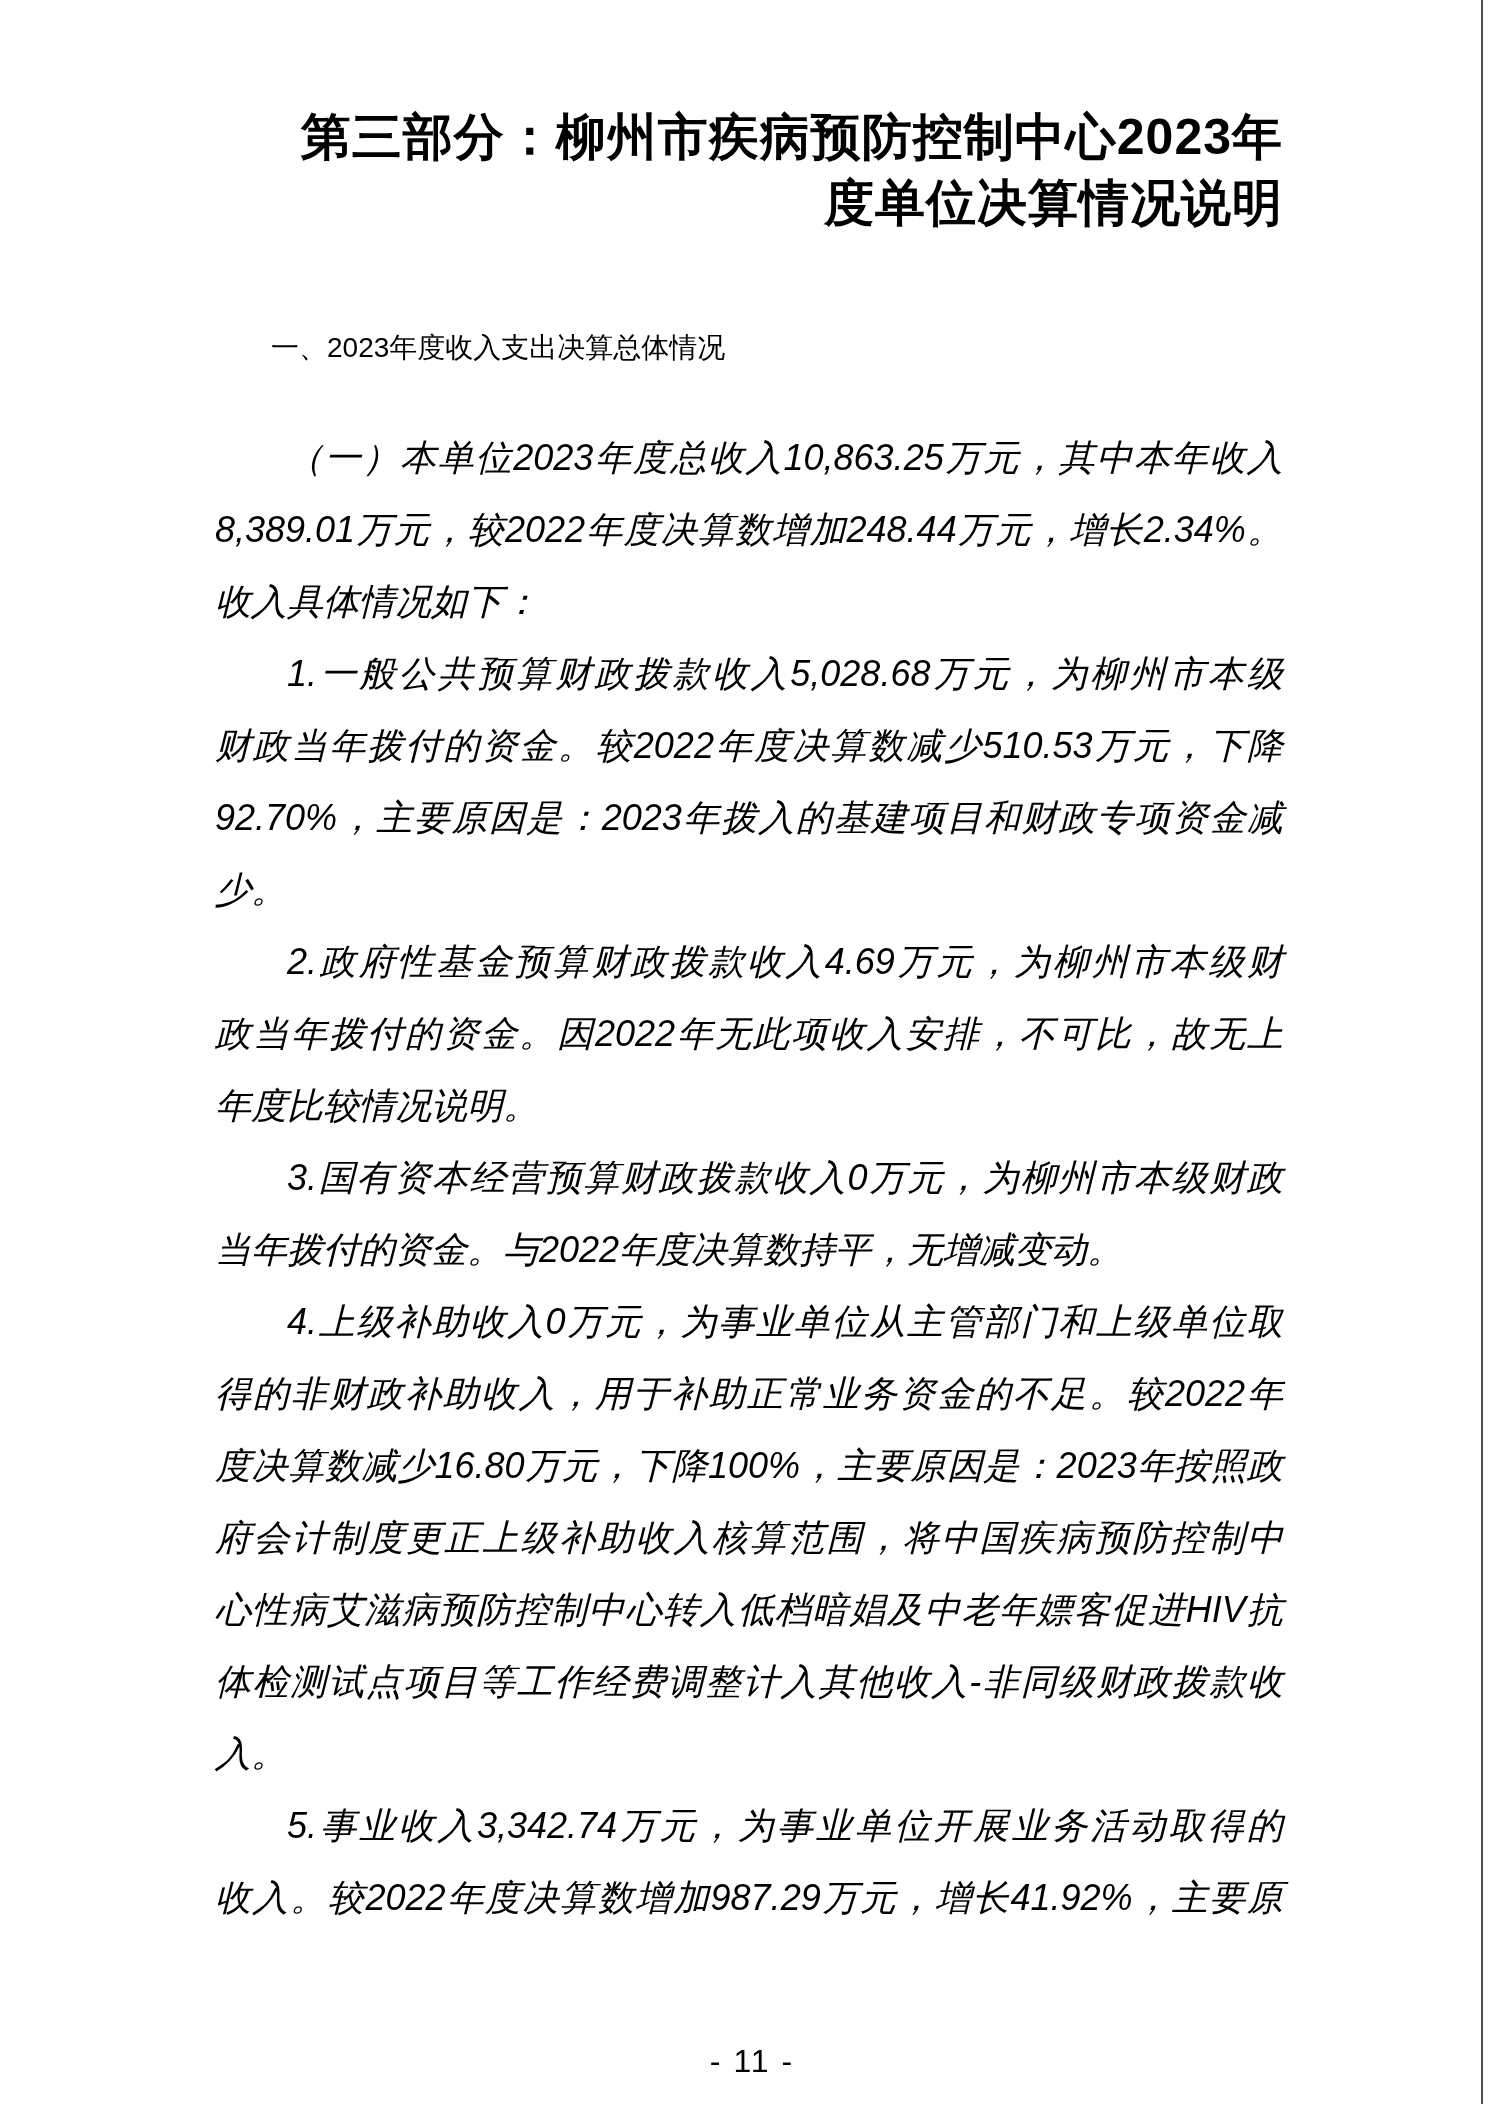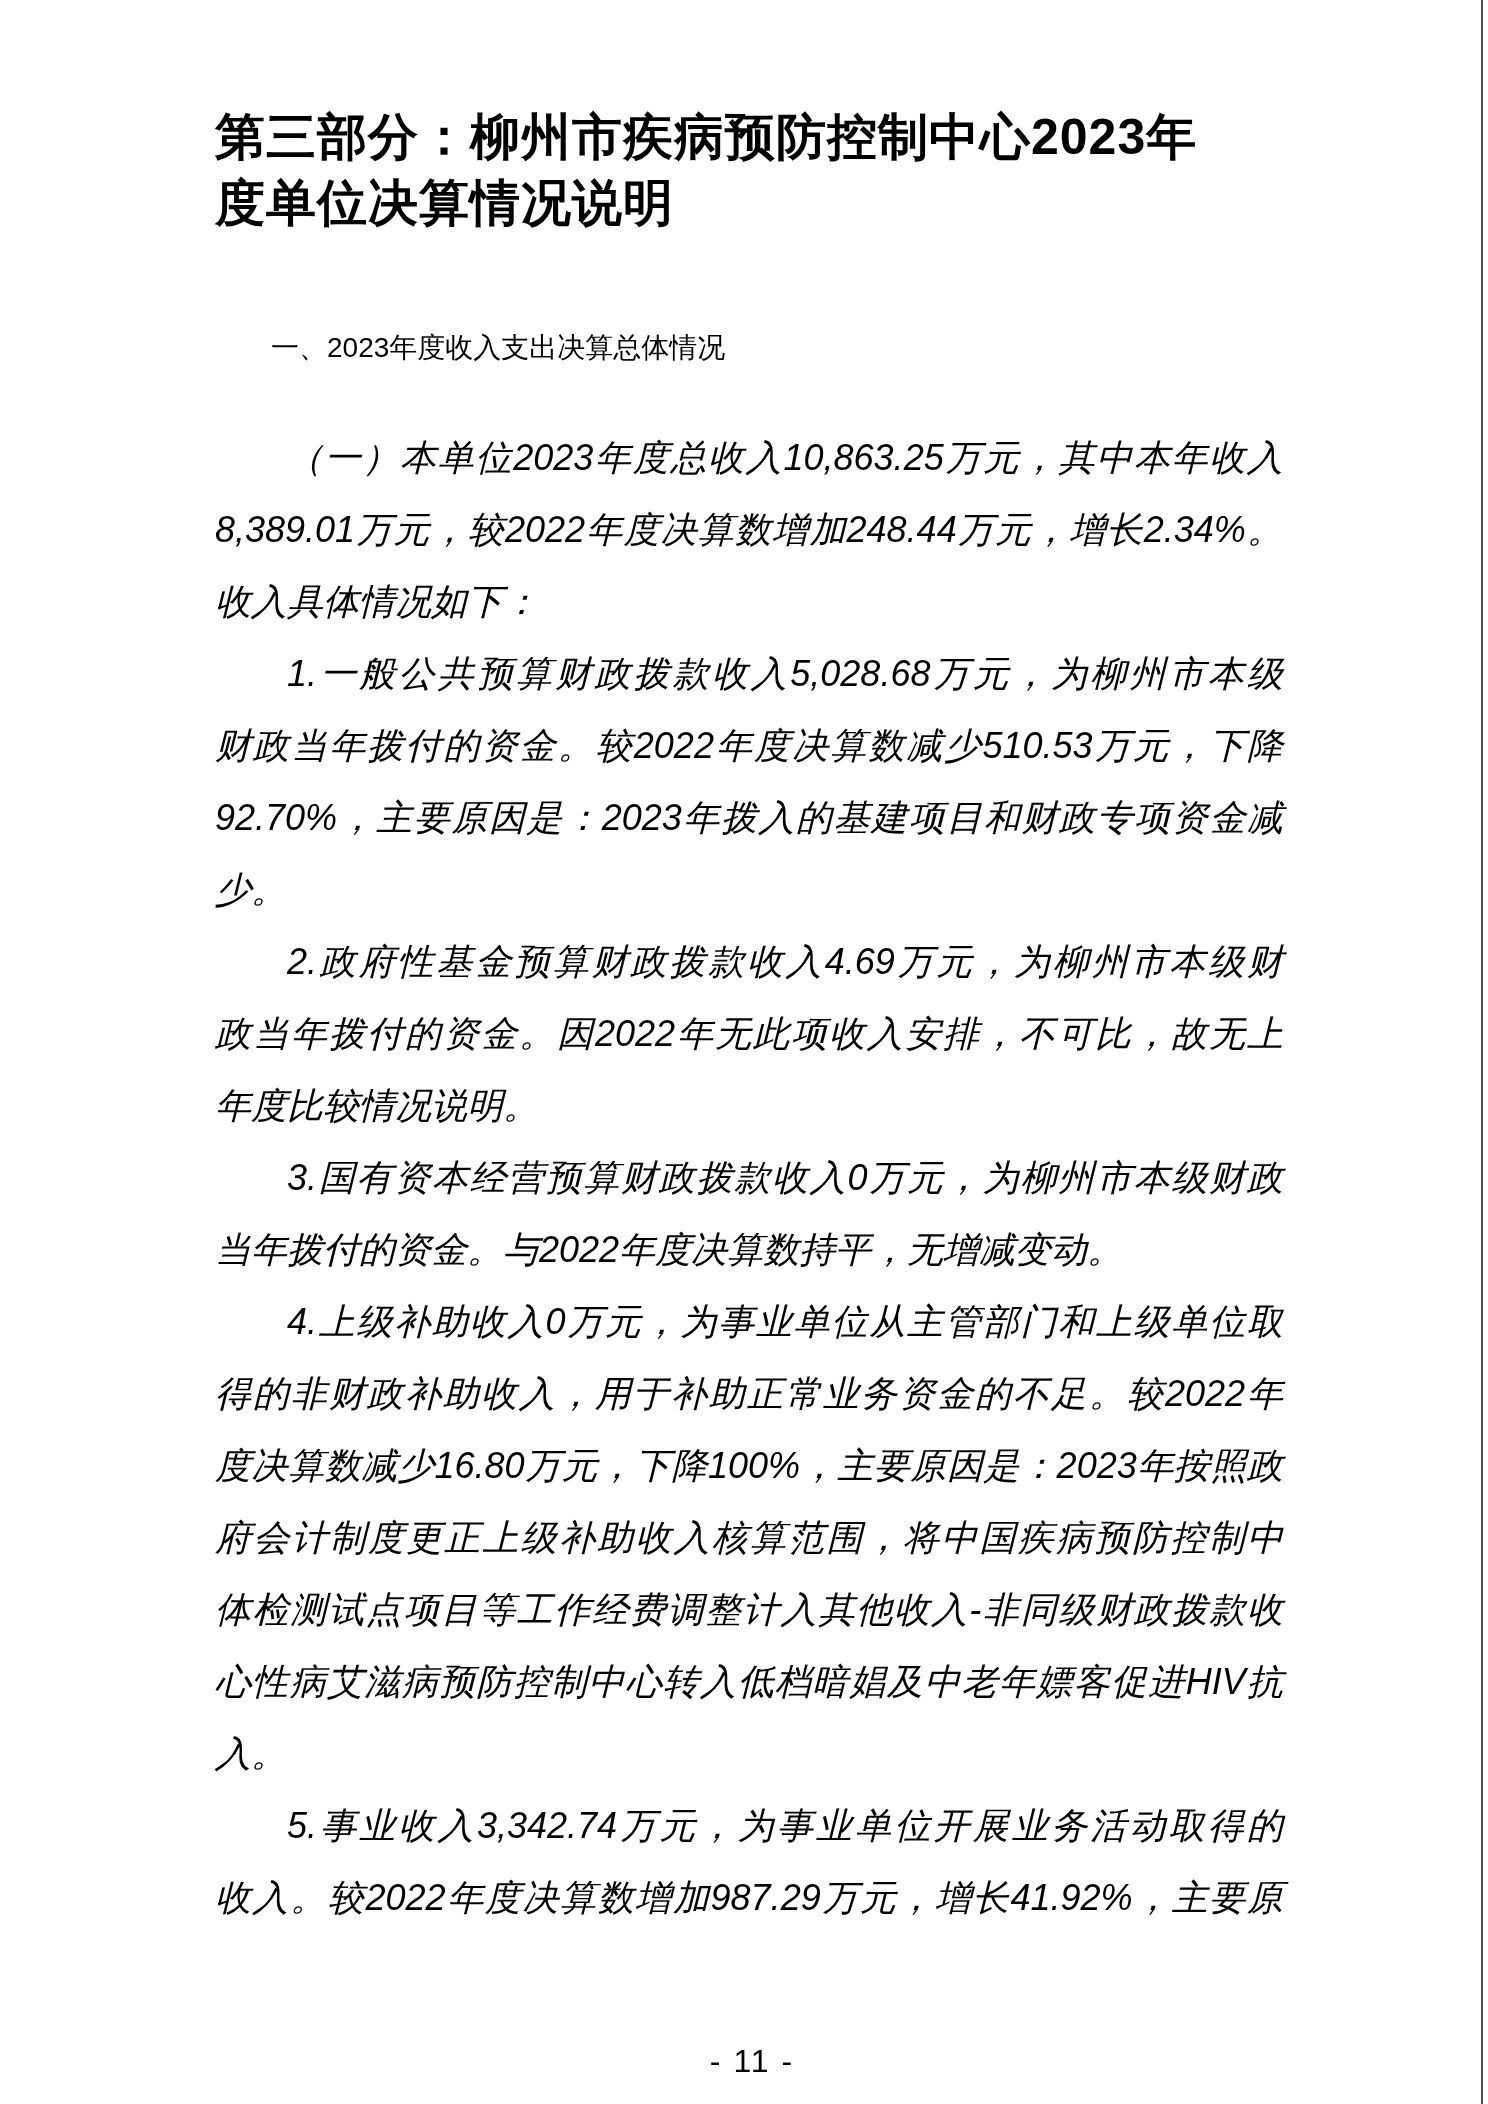--- a/index.html
+++ b/index.html
@@ -29,21 +29,21 @@
   .content {
     margin-left: 215px;
     margin-right: 205px; 
   }
   .title {
     margin: 0;
     padding-top: 104px;
     font-size: 50px;
     line-height: 66px;
     font-weight: 700;
-    text-align: left;
+    text-align: right;
     letter-spacing: 1px;
   }
   .title .title-line {
     display: block;
   }
   .heading {
     margin-top: 76px;
     font-size: 28px;
     line-height: 72px;
     text-indent: 2em;
@@ -113,22 +113,22 @@
         </div>
         <div class="para">
           <div class="line first">3.国有资本经营预算财政拨款收入0万元，为柳州市本级财政</div>
           <div class="line end">当年拨付的资金。与2022年度决算数持平，无增减变动。</div>
         </div>
         <div class="para">
           <div class="line first">4.上级补助收入0万元，为事业单位从主管部门和上级单位取</div>
           <div class="line">得的非财政补助收入，用于补助正常业务资金的不足。较2022年</div>
           <div class="line">度决算数减少16.80万元，下降100%，主要原因是：2023年按照政</div>
           <div class="line">府会计制度更正上级补助收入核算范围，将中国疾病预防控制中</div>
+          <div class="line">心性病艾滋病预防控制中心转入低档暗娼及中老年嫖客促进HIV抗</div>
           <div class="line">体检测试点项目等工作经费调整计入其他收入-非同级财政拨款收</div>
-          <div class="line">心性病艾滋病预防控制中心转入低档暗娼及中老年嫖客促进HIV抗</div>
           <div class="line end">入。</div>
         </div>
         <div class="para">
           <div class="line first">5.事业收入3,342.74万元，为事业单位开展业务活动取得的</div>
           <div class="line">收入。较2022年度决算数增加987.29万元，增长41.92%，主要原</div>
         </div>
       </div>
 
   </div>
 

